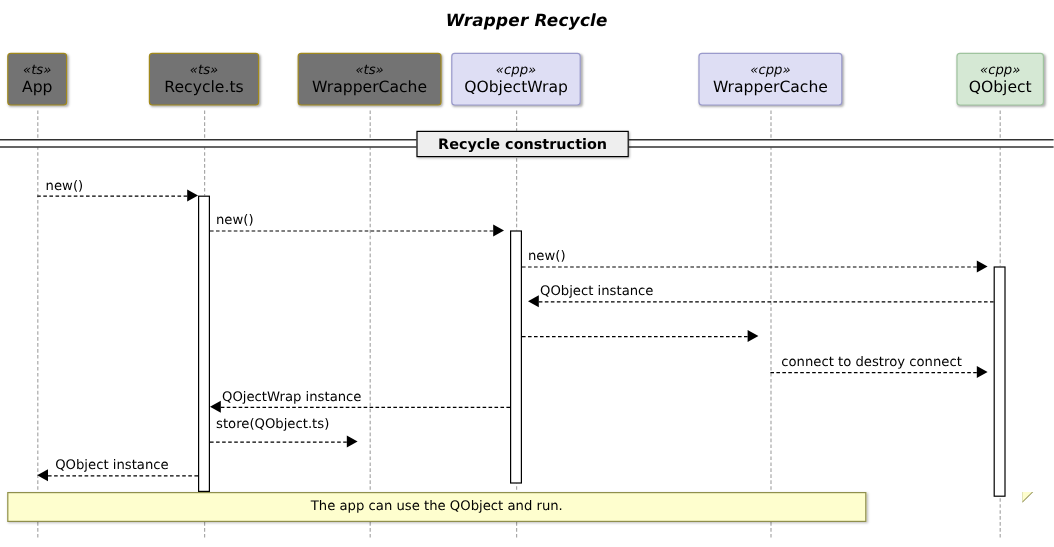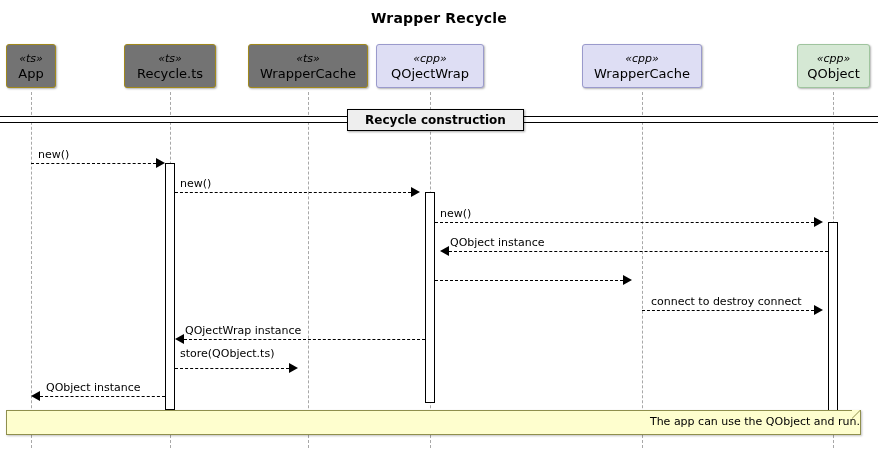--- a/index.html
+++ b/index.html
@@ -10,20 +10,21 @@
     overflow:hidden;
   }
   #canvas{position:relative;width:878px;height:456px;}
 
   
   .title{
     position:absolute;top:10px;left:0;width:878px;
     text-align:center;
     font-size:14px;font-weight:bold;color:#000;
     letter-spacing:.2px;
+    font-style:italic;
   }
 
   
   .participant{
     position:absolute;
     box-sizing:border-box;
     border:1px solid #A80036;
     border-radius:3px;
     text-align:center;
     padding-top:6px;
@@ -141,21 +142,21 @@
     <span class="pname">Recycle.ts</span>
   </div>
 
   <div class="participant p-ts" style="left:248px; top:44px; width:120px; height:44px;">
     <span class="stereo">«ts»</span>
     <span class="pname">WrapperCache</span>
   </div>
 
   <div class="participant p-cpp" style="left:376px; top:44px; width:108px; height:44px;">
     <span class="stereo">«cpp»</span>
-    <span class="pname">QOjectWrap</span>
+    <span class="pname">QObjectWrap</span>
   </div>
 
   <div class="participant p-cpp" style="left:582px; top:44px; width:120px; height:44px;">
     <span class="stereo">«cpp»</span>
     <span class="pname">WrapperCache</span>
   </div>
 
   <div class="participant p-qobj" style="left:797px; top:44px; width:73px; height:44px;">
     <span class="stereo">«cpp»</span>
     <span class="pname">QObject</span>
@@ -198,19 +199,19 @@
   <div class="arrow-l" style="left:175px; top:334px;"></div>
 
   <div class="msg-label" style="left:180px; top:348px;">store(QObject.ts)</div>
   <div class="msg-line" style="left:175px; top:368px; width:114px;"></div>
   <div class="arrow-r" style="left:289px; top:363px;"></div>
 
   <div class="msg-label" style="left:46px; top:382px;">QObject instance</div>
   <div class="msg-line" style="left:40px; top:396px; width:125px;"></div>
   <div class="arrow-l" style="left:31px; top:391px;"></div>
 
-  <div class="note" style="left:6px; top:410px; width:855px; height:25px;text-align:right;">
+  <div class="note" style="left:6px; top:410px; width:716px; height:25px;">
     <span>The app can use the QObject and run.</span>
   </div>
   <div class="note-fold" style="left:852px; top:410px;"></div>
   <div class="note-fold-inner" style="left:852px; top:410px;"></div>
 
 </div>
 
 </body></html>

